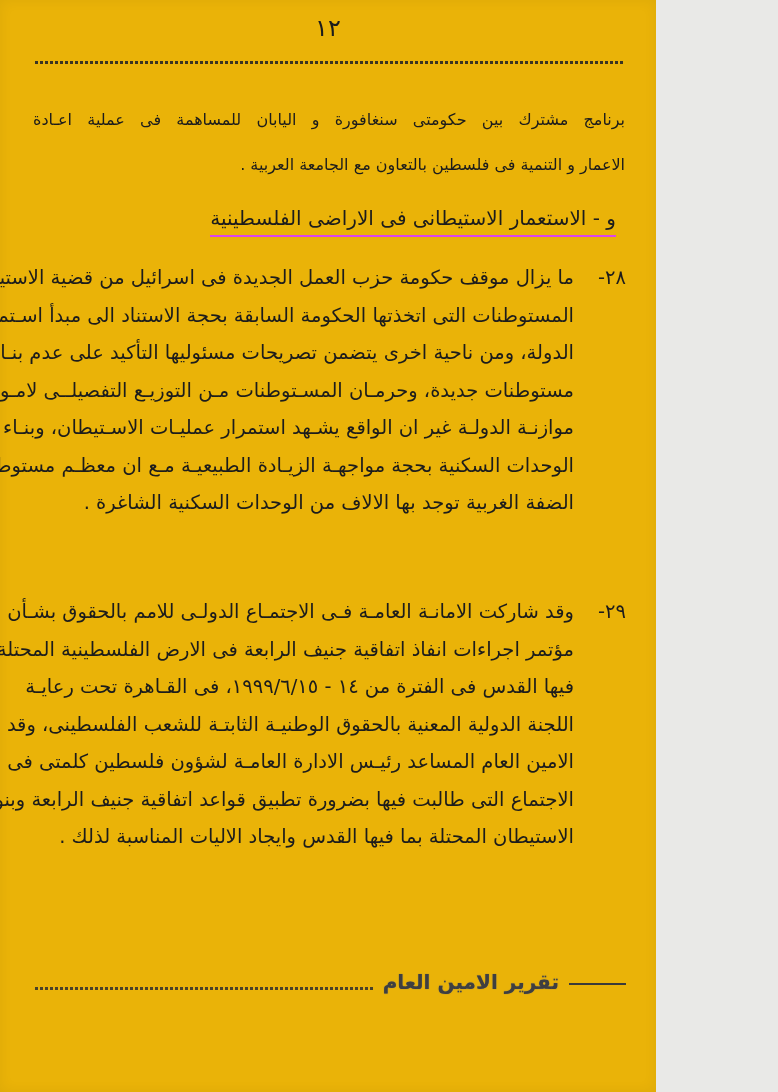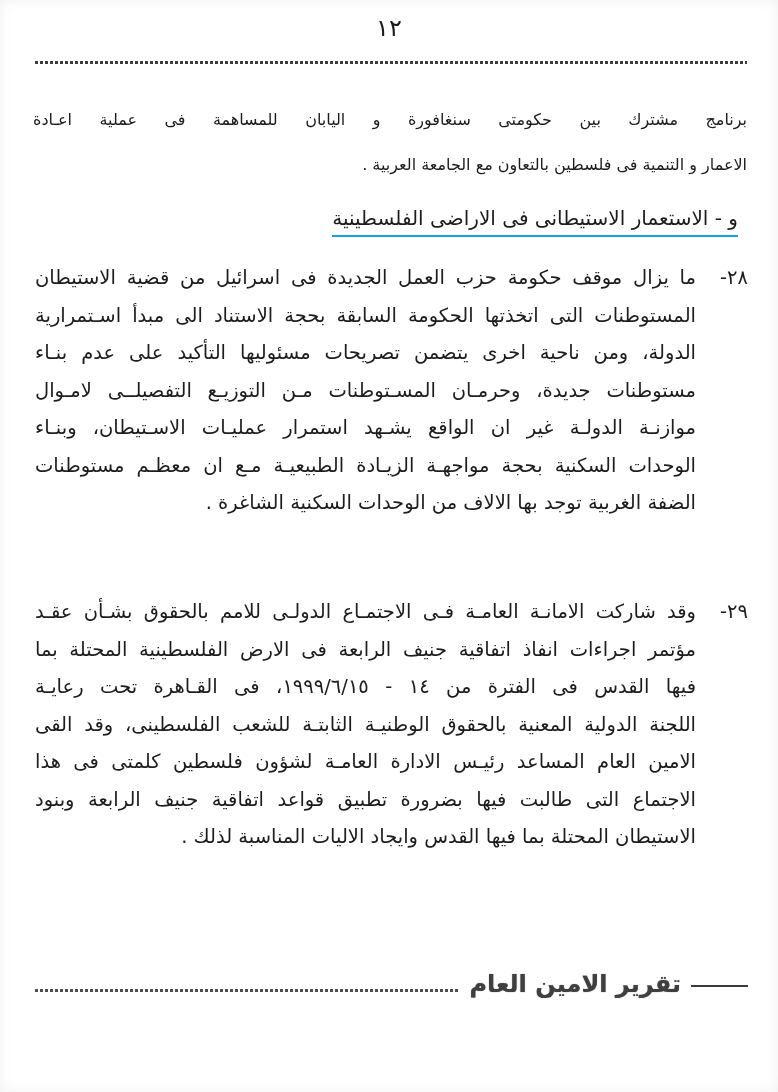--- a/index.html
+++ b/index.html
@@ -3,22 +3,22 @@
 <meta charset="utf-8">
 <style>
   html, body { margin: 0; padding: 0; }
   body {
     width: 778px; height: 1092px;
     background: #e9e9e7;
     font-family: "DejaVu Sans", sans-serif;
   }
   .page {
     position: relative;
-    width: 778px; height: 1092px;
-    background: #ffffff;
+    width: 656px; height: 1092px;
+    background: #eab308;
     color: #1c1c1c;
     overflow: hidden;
     box-shadow: inset 0 0 14px rgba(0,0,0,0.06);
     text-decoration: underline;
   }
   .page-number {
     position: absolute; top: 14px; left: 0; right: 0;
     text-align: center;
     font-size: 24px; letter-spacing: 2px;
     direction: rtl;
@@ -42,21 +42,21 @@
   }
   .intro .text-line:last-child {
     text-align-last: right;
     white-space: normal;
   }
   .section-heading {
     position: absolute; top: 206px; right: 40px;
     direction: rtl;
     font-size: 20px;
     padding-bottom: 5px;
-    border-bottom: 2px solid #0ea5e9;
+    border-bottom: 2px solid #d946ef;
   }
   .para {
     position: absolute; left: 35px; right: 30px;
     direction: rtl;
     font-size: 19.5px;
     padding-right: 52px;
   }
   .para.p28 { top: 259px; }
   .para.p29 { top: 593px; }
   .para-number {
@@ -81,21 +81,21 @@
     align-items: center;
   }
   .footer-dash {
     width: 57px; height: 2px;
     background: #3a3a3a;
     flex: 0 0 auto;
   }
   .footer-signature {
     flex: 0 0 auto;
     margin: 0 10px;
-    font-size: 24px;
+    font-size: 20px;
     font-weight: bold;
     color: #3f3f3f;
     letter-spacing: 1px;
     filter: blur(0.4px);
     text-shadow: 0 0 1px #6b6b6b;
     transform: translateY(-2px);
   }
   .footer-separator {
     flex: 1 1 auto;
     height: 3px;

